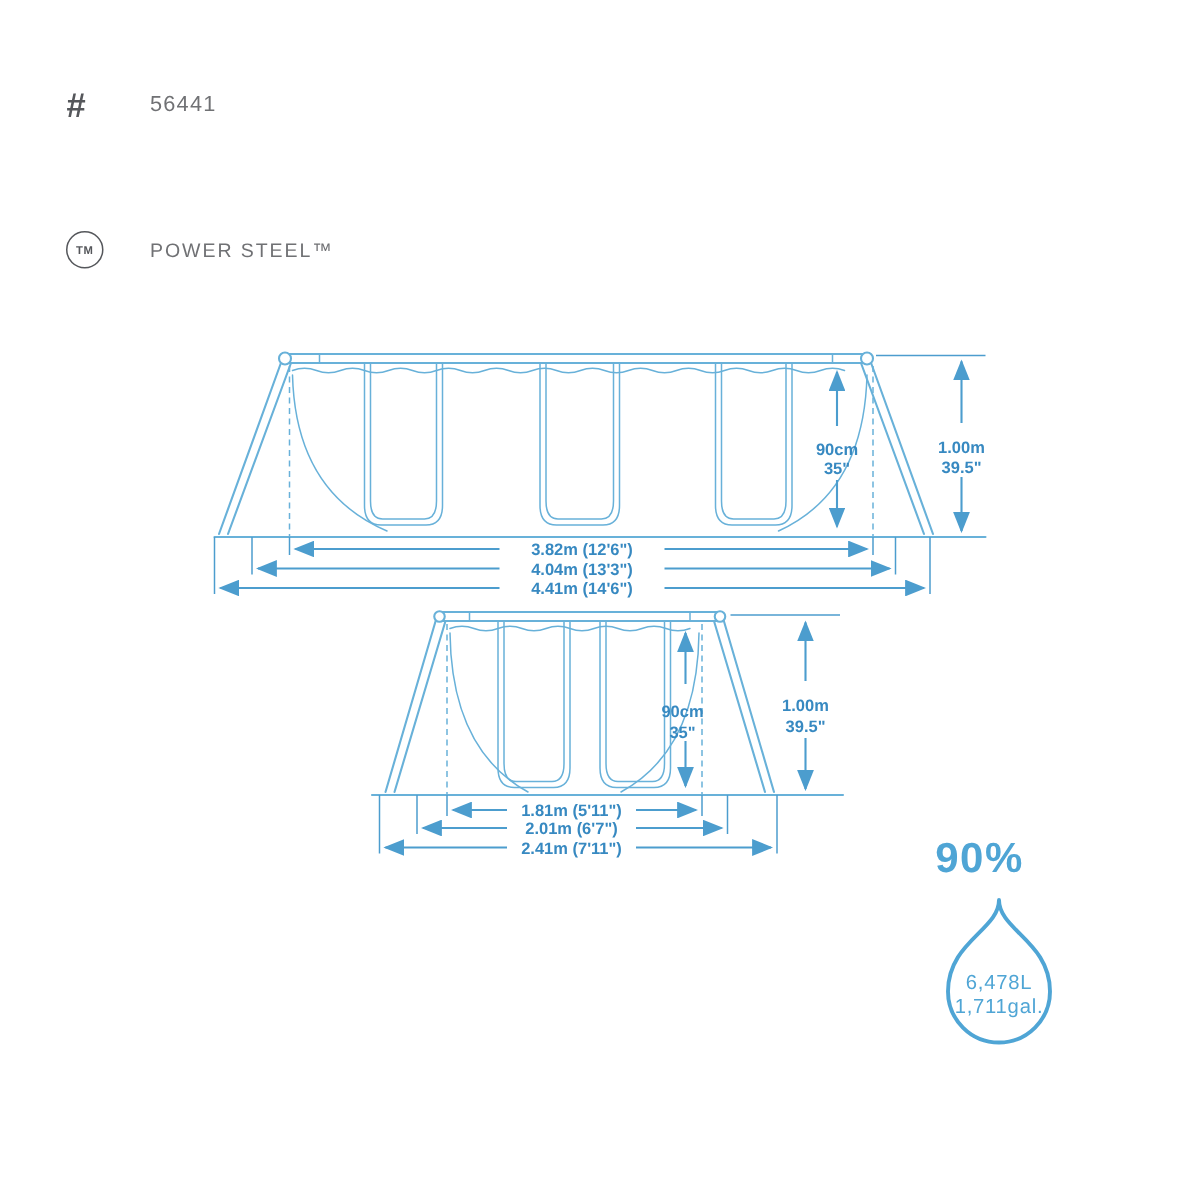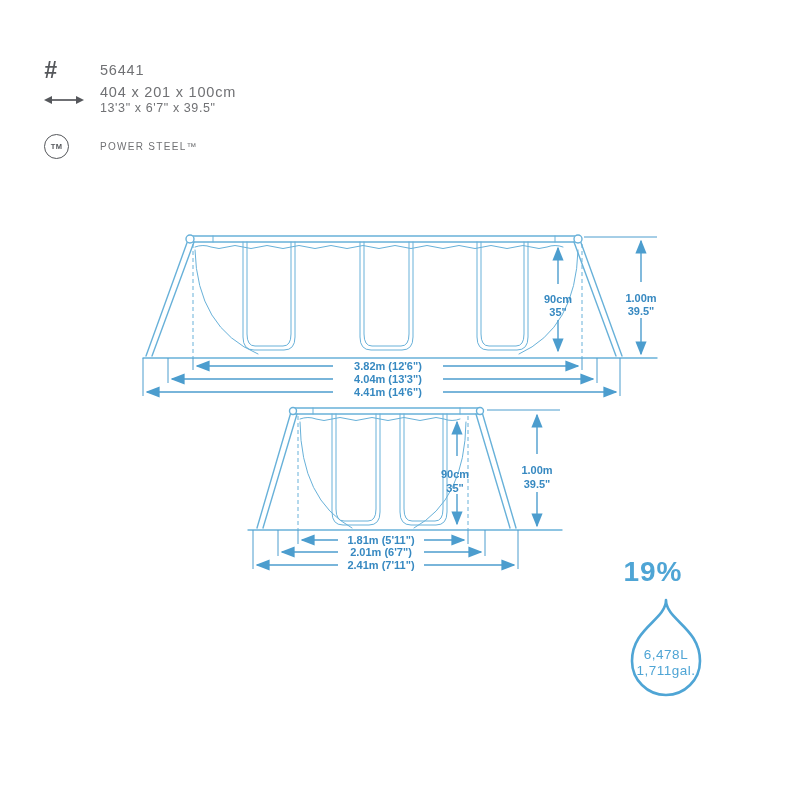--- a/index.html
+++ b/index.html
@@ -8,21 +8,21 @@
   
   .spec-row{position:absolute;left:44px;display:flex;align-items:center;color:#707174;}
   .spec-icon{width:56px;display:flex;align-items:center;}
   .spec-text{line-height:1.18;}
   .hash{font-size:23px;font-weight:bold;color:#55575B;font-style:italic;}
   .tm-circle{width:23px;height:23px;border:1.7px solid #55575B;border-radius:50%;
              display:flex;align-items:center;justify-content:center;
              font-size:7.5px;font-weight:bold;color:#55575B;letter-spacing:.4px;}
   .t-main{font-size:14.5px;letter-spacing:.8px;text-align:center;}
   .t-sub{font-size:12.5px;letter-spacing:.6px;}
-  .t-brand{font-size:10px;letter-spacing:1.3px;}
+  .t-brand{font-size:13px;letter-spacing:1.3px;}
   
   .dia{position:absolute;}
   .outline{stroke:#68B1D9;fill:none;stroke-width:1.4;stroke-linecap:round;}
   .outline-thin{stroke:#68B1D9;fill:none;stroke-width:1;stroke-linecap:round;}
   .dashedln{stroke:#68B1D9;fill:none;stroke-width:1;stroke-dasharray:4 3;}
   .dimln{stroke:#4C9DCE;fill:none;stroke-width:1.4;}
   .extln{stroke:#4C9DCE;fill:none;stroke-width:1;}
   .dim-label{font:bold 11px "Liberation Sans",sans-serif;fill:#3789C1;}
   .node{fill:#fff;stroke:#68B1D9;stroke-width:1.4;}
   
@@ -35,35 +35,22 @@
 
 <div id="page">
 
   <div class="spec-row" style="top:57px;">
     <div class="spec-icon">
         <span class="hash">#</span>
       </div>
     <div class="spec-text t-main">56441</div>
   </div>
 
-  <div class="spec-row" style="top:84px;">
-    <div class="spec-icon">
-      <svg width="40" height="14" viewBox="0 0 40 14">
-        <line x1="7" y1="7" x2="33" y2="7" stroke="#55575B" stroke-width="1.7"></line>
-        <polygon points="0,7 8,3 8,11" fill="#55575B"></polygon>
-        <polygon points="40,7 32,3 32,11" fill="#55575B"></polygon>
-      </svg>
-    </div>
-    <div class="spec-text">
-      <div class="t-main">404 x 201 x 100cm</div>
-      <div class="t-sub">13'3" x 6'7" x 39.5"</div>
-    </div>
-  </div>
 
-  <div class="spec-row" style="top:134px;">
+  <div class="spec-row" style="top:154px;">
     <div class="spec-icon">
         <span class="tm-circle">TM</span>
       </div>
     <div class="spec-text t-brand">POWER STEEL™</div>
   </div>
 
 
   <svg class="dia" style="left:138px;top:220px;" width="524" height="182" viewBox="0 0 524 182">
     <defs>
       <marker id="arrS" markerWidth="10" markerHeight="8" refX="9" refY="4" orient="auto">
@@ -185,21 +172,21 @@
       <text class="dim-label" x="217" y="80" text-anchor="middle">90cm</text>
       <text class="dim-label" x="217" y="94" text-anchor="middle">35"</text>
       <line class="extln" x1="249" y1="12" x2="322" y2="12"></line>
       <line class="dimln" x1="299" y1="56" x2="299" y2="17" marker-end="url(#arrE)"></line>
       <line class="dimln" x1="299" y1="94" x2="299" y2="128" marker-end="url(#arrE)"></line>
       <text class="dim-label" x="299" y="76" text-anchor="middle">1.00m</text>
       <text class="dim-label" x="299" y="90" text-anchor="middle">39.5"</text>
     </g>
   </svg>
 
-  <div id="cap-percent">19%</div>
+  <div id="cap-percent">90%</div>
 
   <svg class="dia" style="left:620px;top:594px;" width="92" height="112" viewBox="0 0 92 112">
     <path d="M46,6 C46,26 12,34 12,67 A34,34 0 0 0 80,67 C80,34 46,26 46,6 Z" fill="none" stroke="#4FA5D5" stroke-width="2.6" stroke-linejoin="round"></path>
     <text class="drop-label" x="46" y="65" text-anchor="middle">6,478L</text>
     <text class="drop-label" x="46" y="81" text-anchor="middle">1,711gal.</text>
   </svg>
 
 </div>
 
 </body></html>

